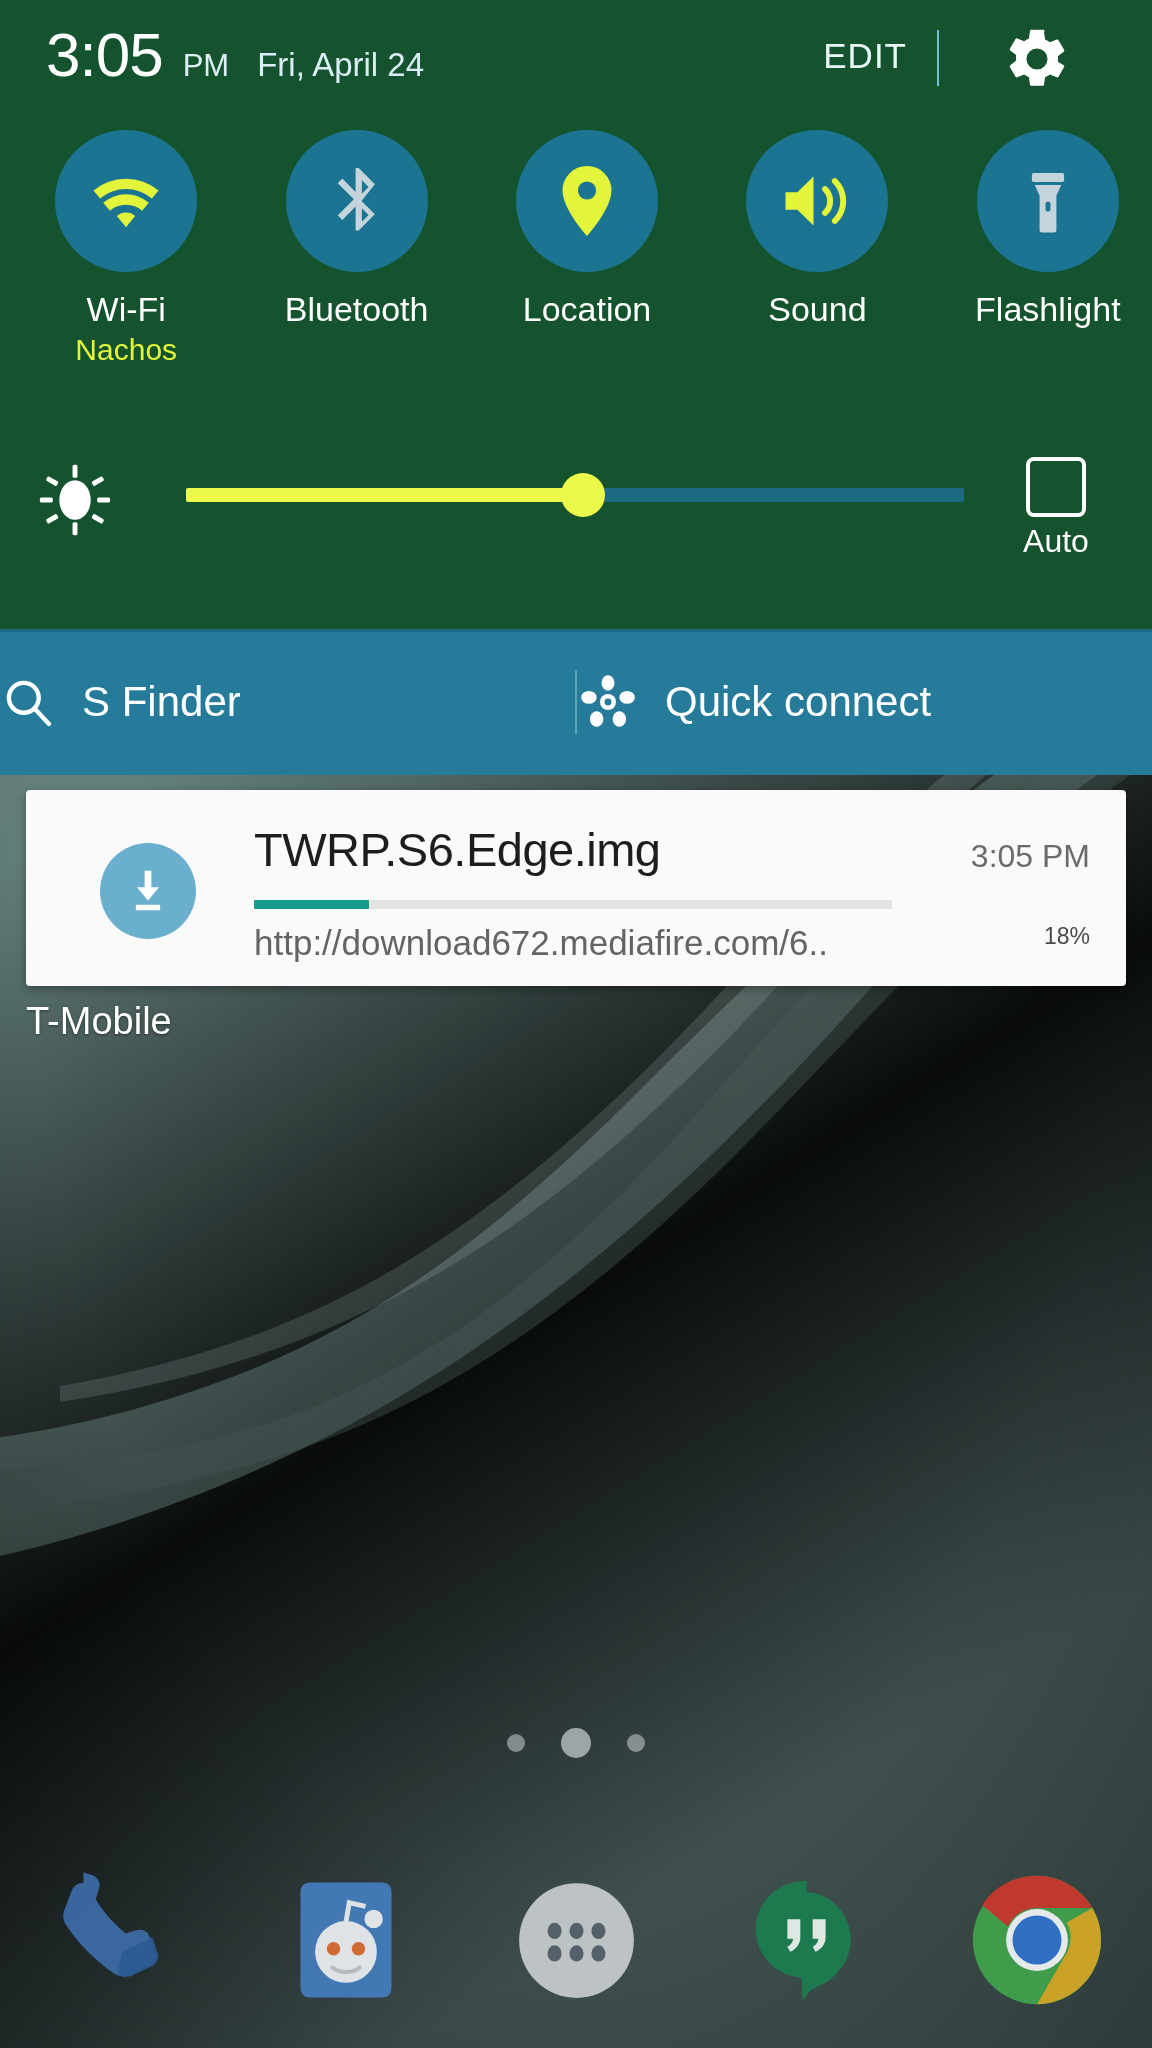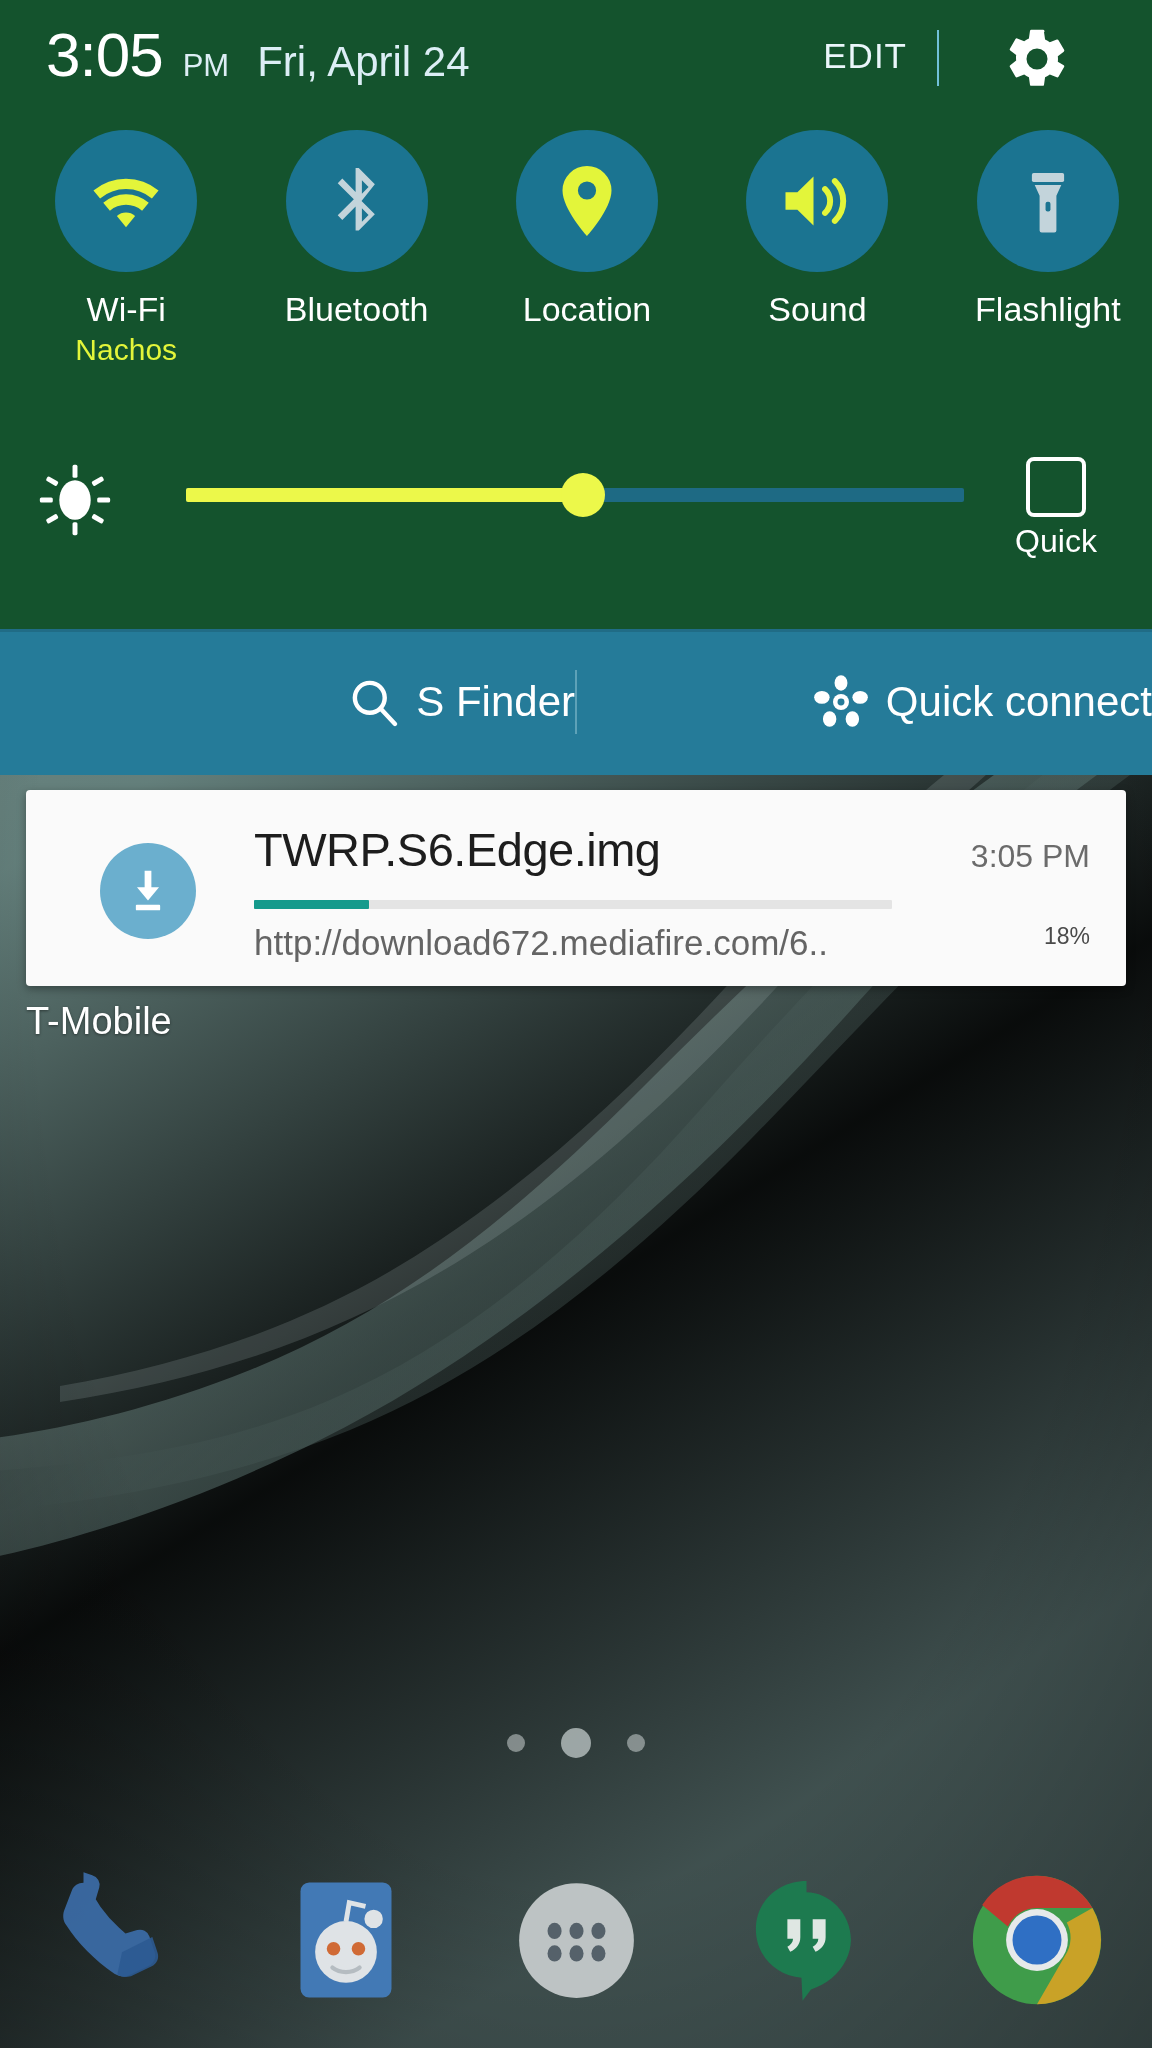--- a/index.html
+++ b/index.html
@@ -37,21 +37,21 @@
     display:flex; align-items:baseline;
   }
   #clock-time{
     font-size:62px; color:#ffffff; font-weight:400;
     letter-spacing:-1px; line-height:1;
   }
   #clock-ampm{
     font-size:31px; color:#ddeef5; margin-left:20px; line-height:1;
   }
   #clock-date{
-    font-size:42px; color:#dceef5; margin-left:28px; line-height:1;
+    font-size:33px; color:#dceef5; margin-left:28px; line-height:1;
   }
   #edit-btn{
     position:absolute; right:245px; top:36px;
     font-size:35px; color:#eaf6fa; letter-spacing:1px;
     background:none; border:none; cursor:pointer;
     font-family:"Liberation Sans", sans-serif;
   }
   #hdr-divider{
     position:absolute; right:213px; top:30px;
     width:2px; height:56px; background:#72c0d8;
@@ -115,22 +115,22 @@
   #finder-bar{
     position:absolute; left:0; top:629px; width:1152px; height:146px;
     background:#257b99; z-index:20;
     display:flex; align-items:center;
   }
   #finder-bar::before{
     content:""; position:absolute; left:0; top:0; width:100%; height:3px;
     background:rgba(0,0,0,.12);
   }
   .finder-half{
-    flex:1; display:flex; align-items:center; justify-content:flex-end;
-    cursor:pointer; gap:14px;
+    flex:1; display:flex; align-items:center; justify-content:flex-start;
+    cursor:pointer; gap:26px;
   }
   .finder-label{ font-size:42px; color:#ffffff; }
   #finder-divider{
     width:2px; height:64px; background:#5ea2b8;
   }
 
   
   #notif-card{
     position:absolute; left:26px; top:790px; width:1100px; height:196px;
     background:#fafafa; border-radius:4px; z-index:20;
@@ -321,21 +321,21 @@
         </g>
       </svg>
     </div>
 
     <div id="slider-track">
       <div id="slider-fill" style="width: 51%;"></div>
       <div id="slider-thumb" style="left: 51%;"></div>
     </div>
 
     <div id="auto-box"></div>
-    <div id="auto-label">Quick</div>
+    <div id="auto-label">Auto</div>
   </div>
 </div>
 
 <div id="finder-bar">
   <div class="finder-half">
     <svg viewBox="0 0 24 24" width="56" height="56">
       <circle cx="10.2" cy="10.2" r="6.4" fill="none" stroke="#ffffff" stroke-width="1.9"></circle>
       <line x1="15.0" y1="15.0" x2="21" y2="21.4" stroke="#ffffff" stroke-width="1.9" stroke-linecap="round"></line>
     </svg>
     <span class="finder-label">S Finder</span>

